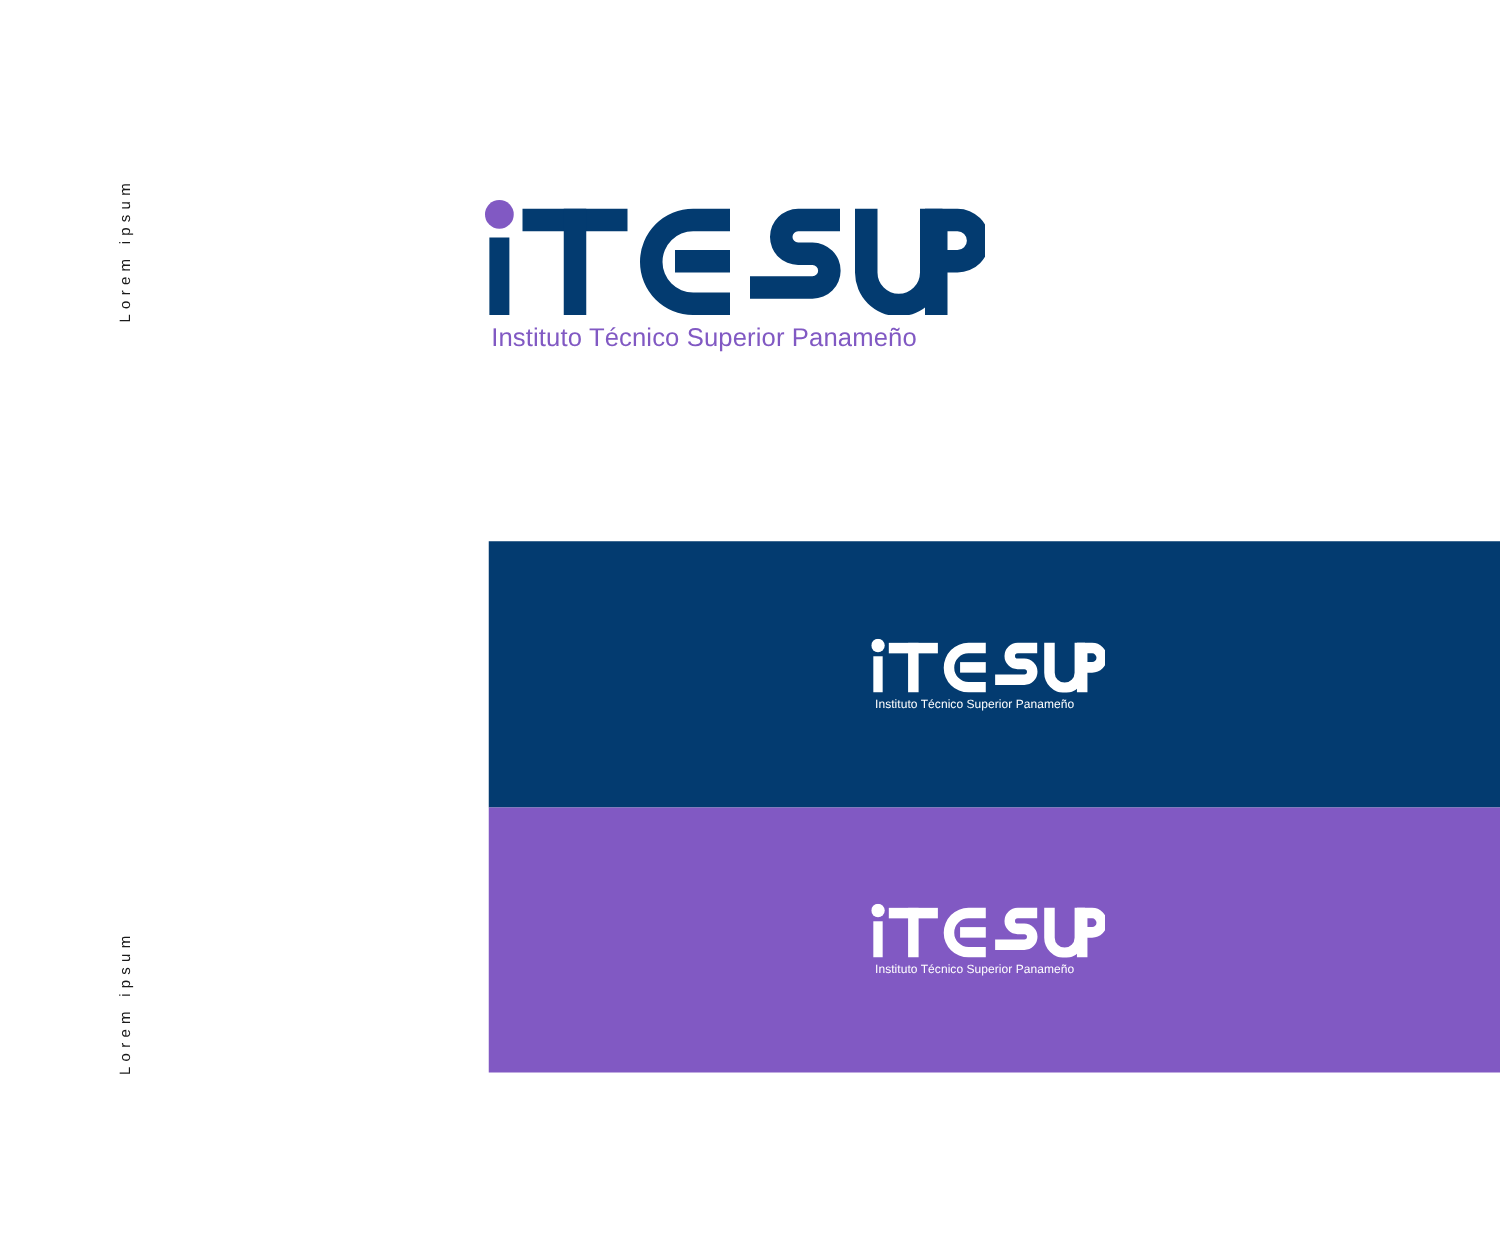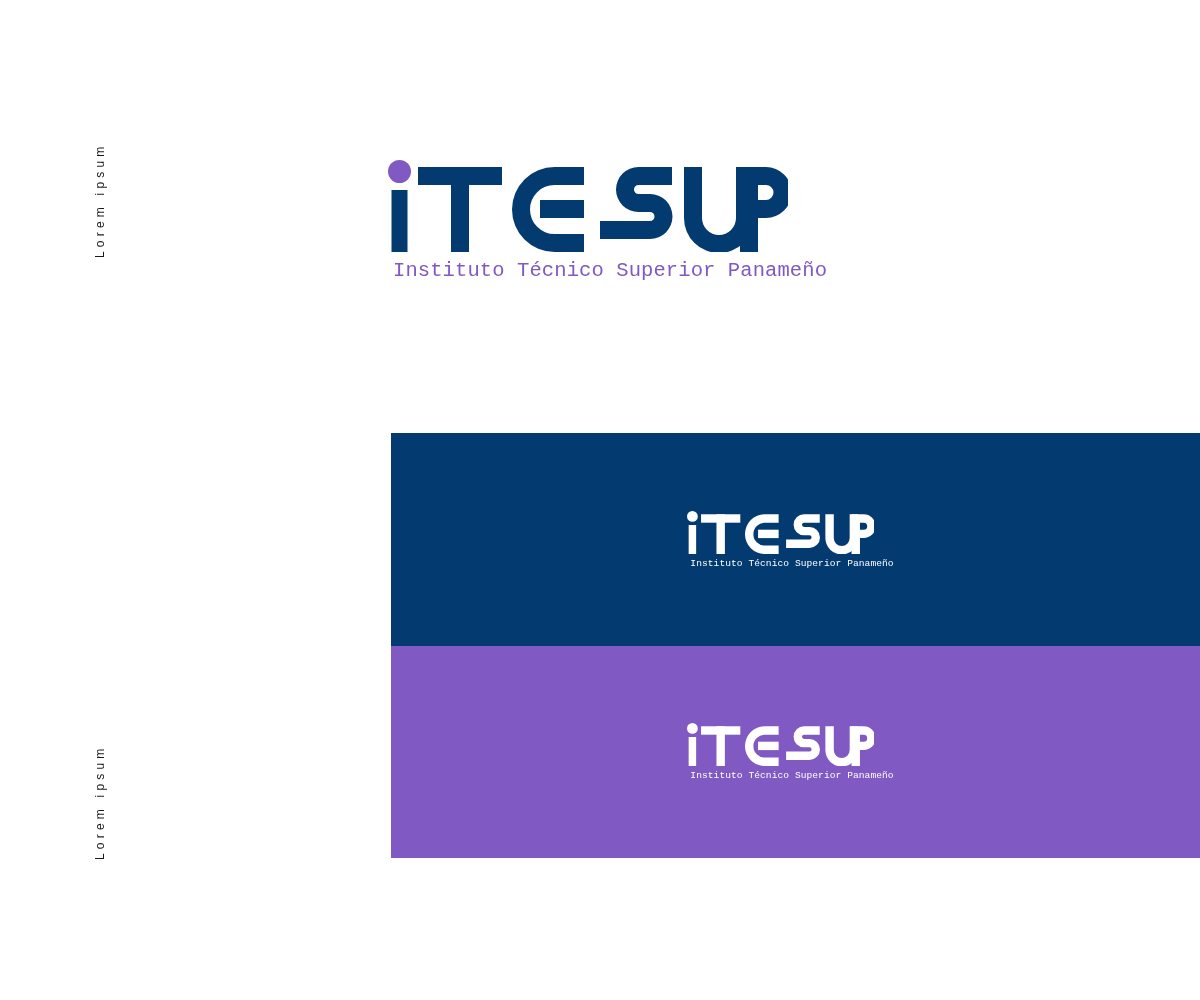--- a/index.html
+++ b/index.html
@@ -27,21 +27,21 @@
   .side-label-2 { left:93px; top:860px; }
 
   
   .logo-primary { position:absolute; left:388px; top:160px; }
 
   .wordmark { display:block; }
   .tagline {
     font-size:20.5px;
     letter-spacing:.1px;
     white-space:nowrap;
-    font-family:Liberation Mono, monospace;
+    font-family:Liberation Sans, sans-serif;
   }
   .logo-primary .tagline { color:#8159c3; margin-top:7px; margin-left:5px; }
 
   
   .panels { position:absolute; left:391px; top:433px; width:809px; height:425px; }
   .panel { position:relative; width:100%; display:flex; align-items:center; justify-content:center; }
   .panel-navy   { height:213px; background:#033b70; }
   .panel-purple { height:212px; background:#8159c3; }
 
   .panel .lockup { display:flex; flex-direction:column; align-items:flex-start; margin-left:-10px; }

